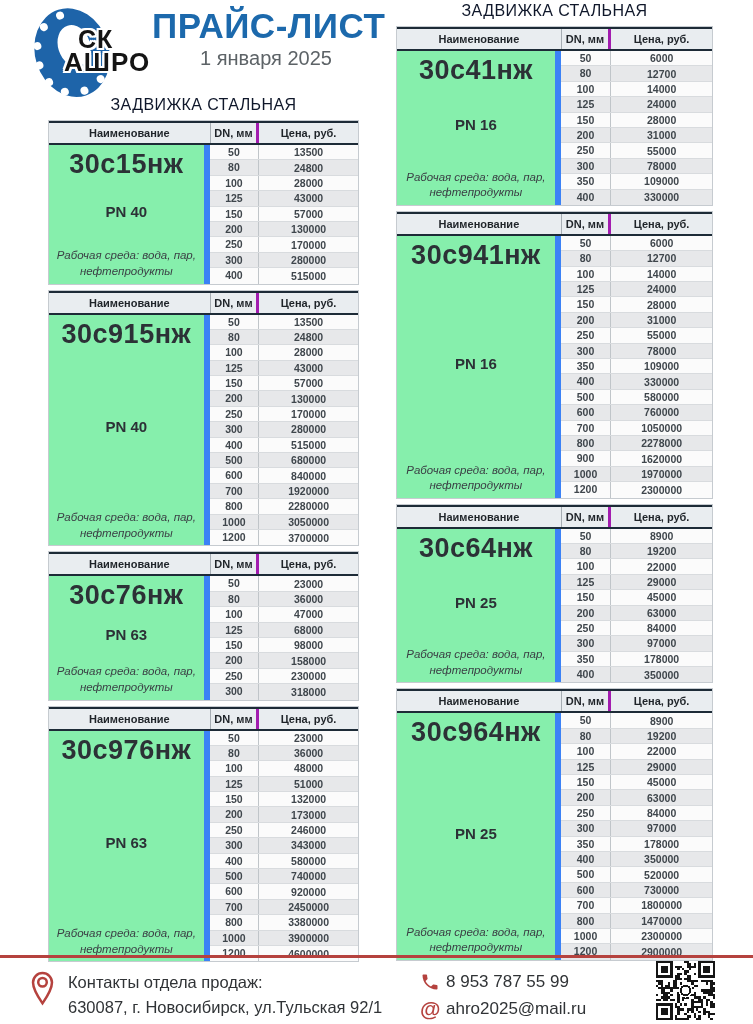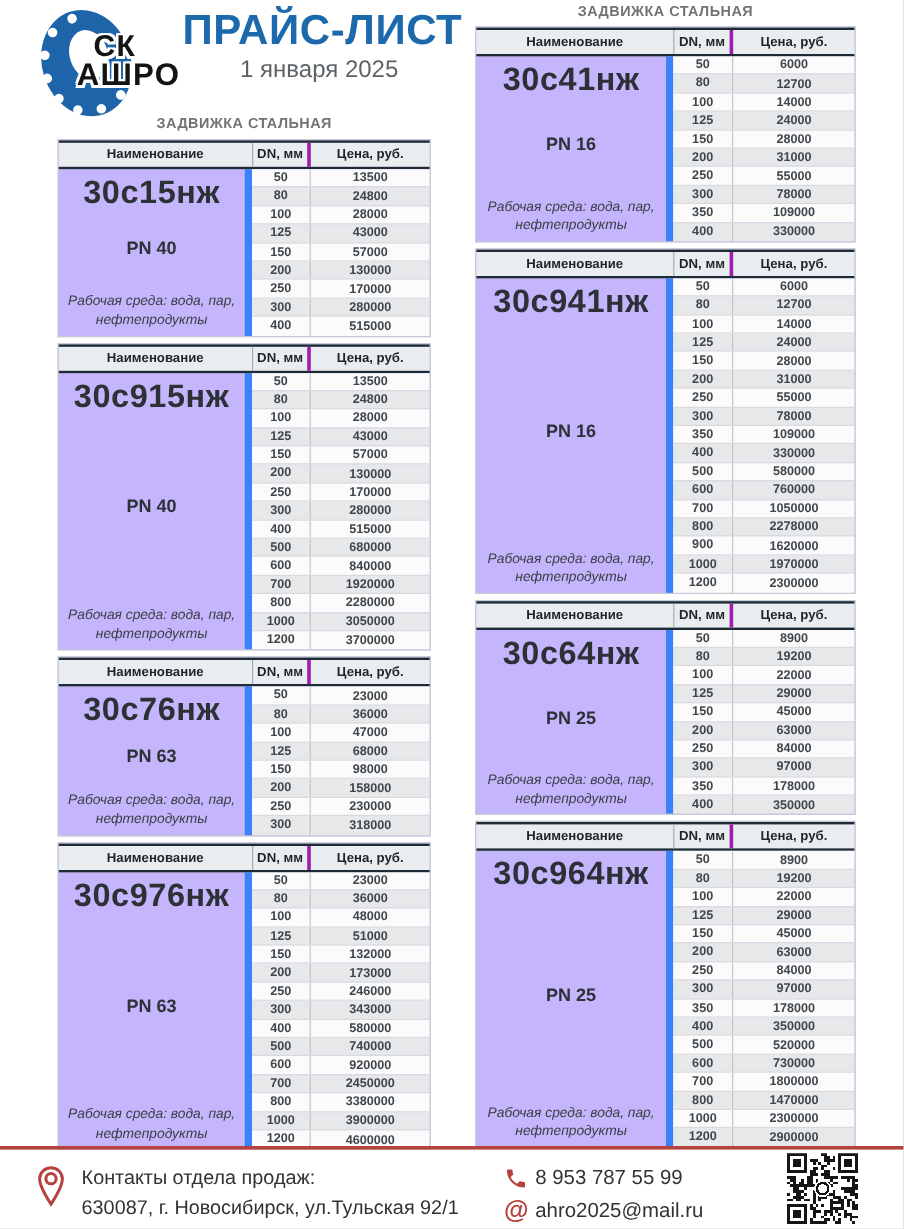--- a/index.html
+++ b/index.html
@@ -13,24 +13,24 @@
   .logo-text .l1 { font-size: 25px; display: block; padding-left: 14px; }
   .logo-text .l2 { font-size: 26px; display: block; }
   .title-block { position: absolute; left: 152px; top: 6px; width: 228px; text-align: center; }
   .page-title { font-size: 35px; font-weight: bold; color: #1c69ac; letter-spacing: 0.5px; white-space: nowrap; }
   .page-date { font-size: 20px; color: #5d6367; margin-top: 1px; }
 
   
   .col { position: absolute; }
   .col-left  { left: 48px;  top: 96px; width: 311px; }
   .col-right { left: 396px; top: 2px;  width: 317px; }
-  .section-title { text-align: center; font-weight: bold; font-size: 12px; color: #737373; letter-spacing: 0.4px; margin-bottom: 6px; }
+  .section-title { text-align: center; font-weight: normal; font-size: 16px; color: #0f172a; letter-spacing: 0.4px; margin-bottom: 6px; }
 
   
-  .ptable { border: 1px solid #c6cbd0; margin-bottom: 5px; background: #c4b5fd; }
+  .ptable { border: 1px solid #c6cbd0; margin-bottom: 5px; background: #86efac; }
   .thead { display: flex; align-items: center; height: 24px; background: #e9edf0; border-top: 2px solid #1d2b37; border-bottom: 2px solid #1d2b37; }
   .th { font-size: 11px; font-weight: bold; color: #1f2429; text-align: center; }
   .th.name { width: 52%; }
   .th.dn { width: 16%; border-left: 1px solid #a6adb3; border-right: 3px solid #a21caf; align-self: stretch; line-height: 20px; }
   .th.price { width: 32%; }
   .tbody { display: flex; }
   .name-cell { width: 52%; border-right: 6px solid #3b82f6; display: flex; flex-direction: column; justify-content: space-between; align-items: center; text-align: center; padding: 4px 6px; }
   .model { font-size: 27px; font-weight: bold; color: #2c3136; letter-spacing: 0.5px; }
   .pn { font-size: 15px; font-weight: bold; color: #2c3136; margin-top: 7px; }
   .medium { font-style: italic; font-size: 11.5px; color: #3a3f44; margin-top: 13px; line-height: 1.35; }

